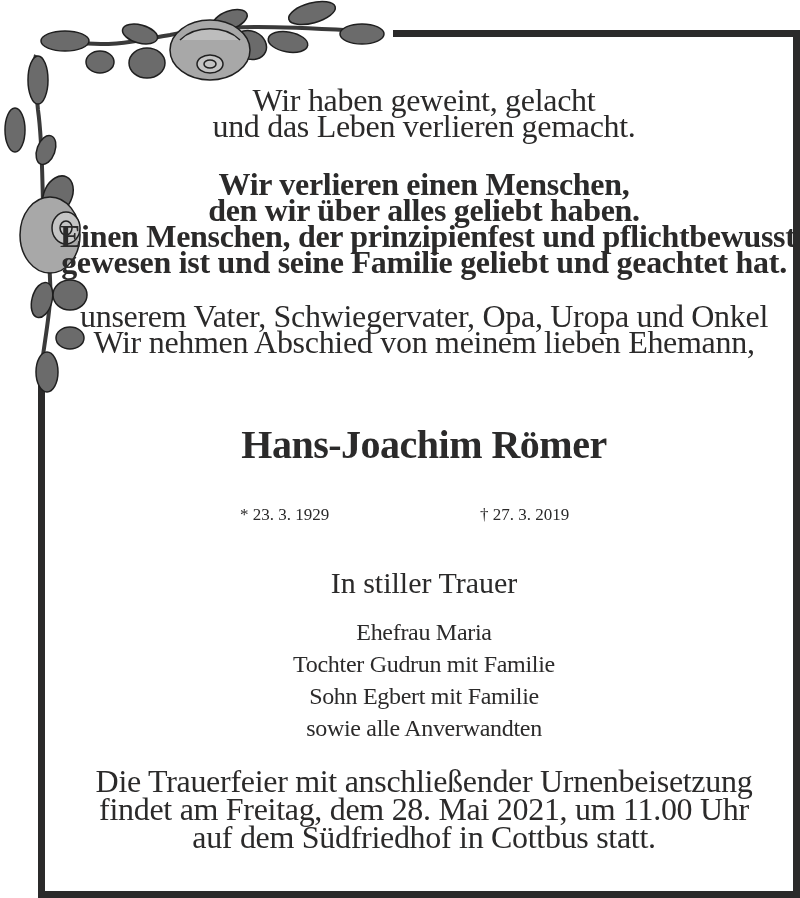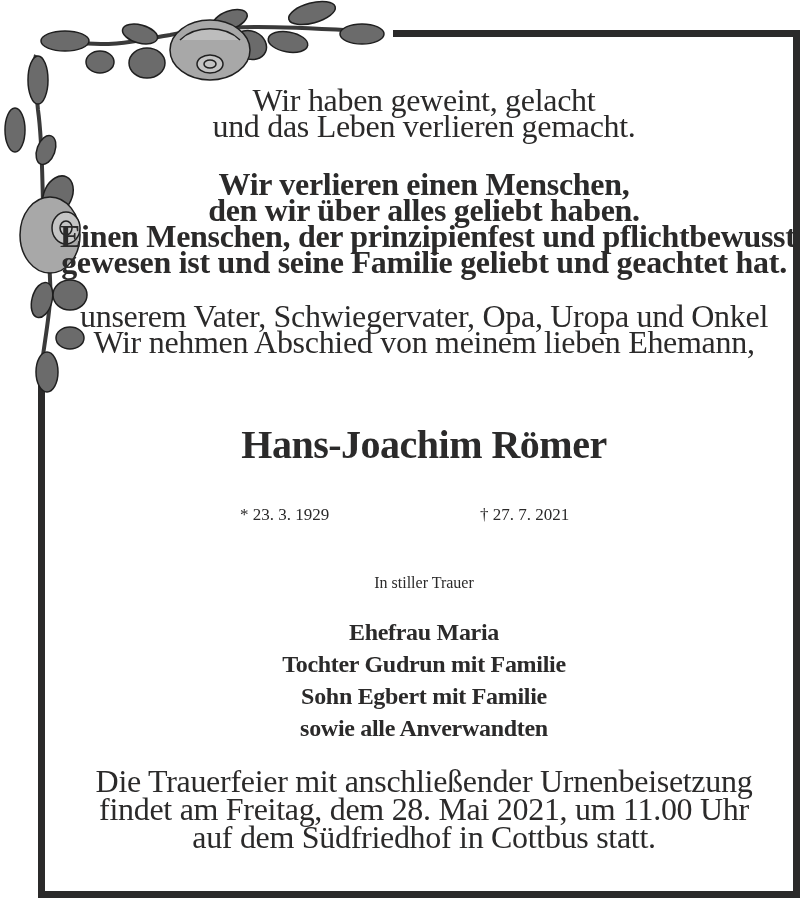--- a/index.html
+++ b/index.html
@@ -12,22 +12,22 @@
   .content { position: absolute; left: 60px; right: 12px; top: 0; text-align: center; }
   .line { display: block; white-space: nowrap; font-size: 32px; line-height: 26px; letter-spacing: -0.3px; }
   .para { position: absolute; left: 0; right: 0; }
   .p1 { top: 87px; }
   .p2 { top: 171px; font-weight: bold; }
   .p3 { top: 303px; }
   .name { position: absolute; left: 0; right: 0; top: 410px; font-size: 40px; font-weight: bold; line-height: 70px; letter-spacing: -0.5px; }
   .dates { position: absolute; left: 0; right: 0; top: 505px; height: 30px; font-size: 17px; }
   .birth { position: absolute; left: 180px; }
   .death { position: absolute; left: 420px; }
-  .trauer { position: absolute; left: 0; right: 0; top: 568px; font-size: 16px; line-height: 30px; }
-  .family { position: absolute; left: 0; right: 0; top: 616px; font-weight: bold; text-align: center; }
+  .trauer { position: absolute; left: 0; right: 0; top: 568px; font-size: 30px; line-height: 30px; }
+  .family { position: absolute; left: 0; right: 0; top: 616px; font-weight: normal; text-align: center; }
   .family .line { font-size: 24px; line-height: 32px; }
   .funeral { position: absolute; left: 0; right: 0; top: 767px; text-align: center; }
   .funeral .line { line-height: 28px; }
 </style>
 </head>
 <body>
 
 <div class="frame-top"></div>
 <div class="frame-right"></div>
 <div class="frame-bottom"></div>
@@ -81,21 +81,21 @@
     <span class="line">Einen Menschen, der prinzipienfest und pflichtbewusst</span>
     <span class="line">gewesen ist und seine Familie geliebt und geachtet hat.</span>
   </div>
   <div class="para p3">
     <span class="line">unserem Vater, Schwiegervater, Opa, Uropa und Onkel</span>
     <span class="line">Wir nehmen Abschied von meinem lieben Ehemann,</span>
   </div>
   <div class="name">Hans-Joachim Römer</div>
   <div class="dates">
     <span class="birth">* 23. 3. 1929</span>
-    <span class="death">† 27. 7. 2021</span>
+    <span class="death">† 27. 3. 2019</span>
   </div>
   <div class="trauer">In stiller Trauer</div>
   <div class="family">
     <span class="line">Ehefrau Maria</span>
     <span class="line">Tochter Gudrun mit Familie</span>
     <span class="line">Sohn Egbert mit Familie</span>
     <span class="line">sowie alle Anverwandten</span>
   </div>
   <div class="para funeral">
     <span class="line">Die Trauerfeier mit anschließender Urnenbeisetzung</span>

